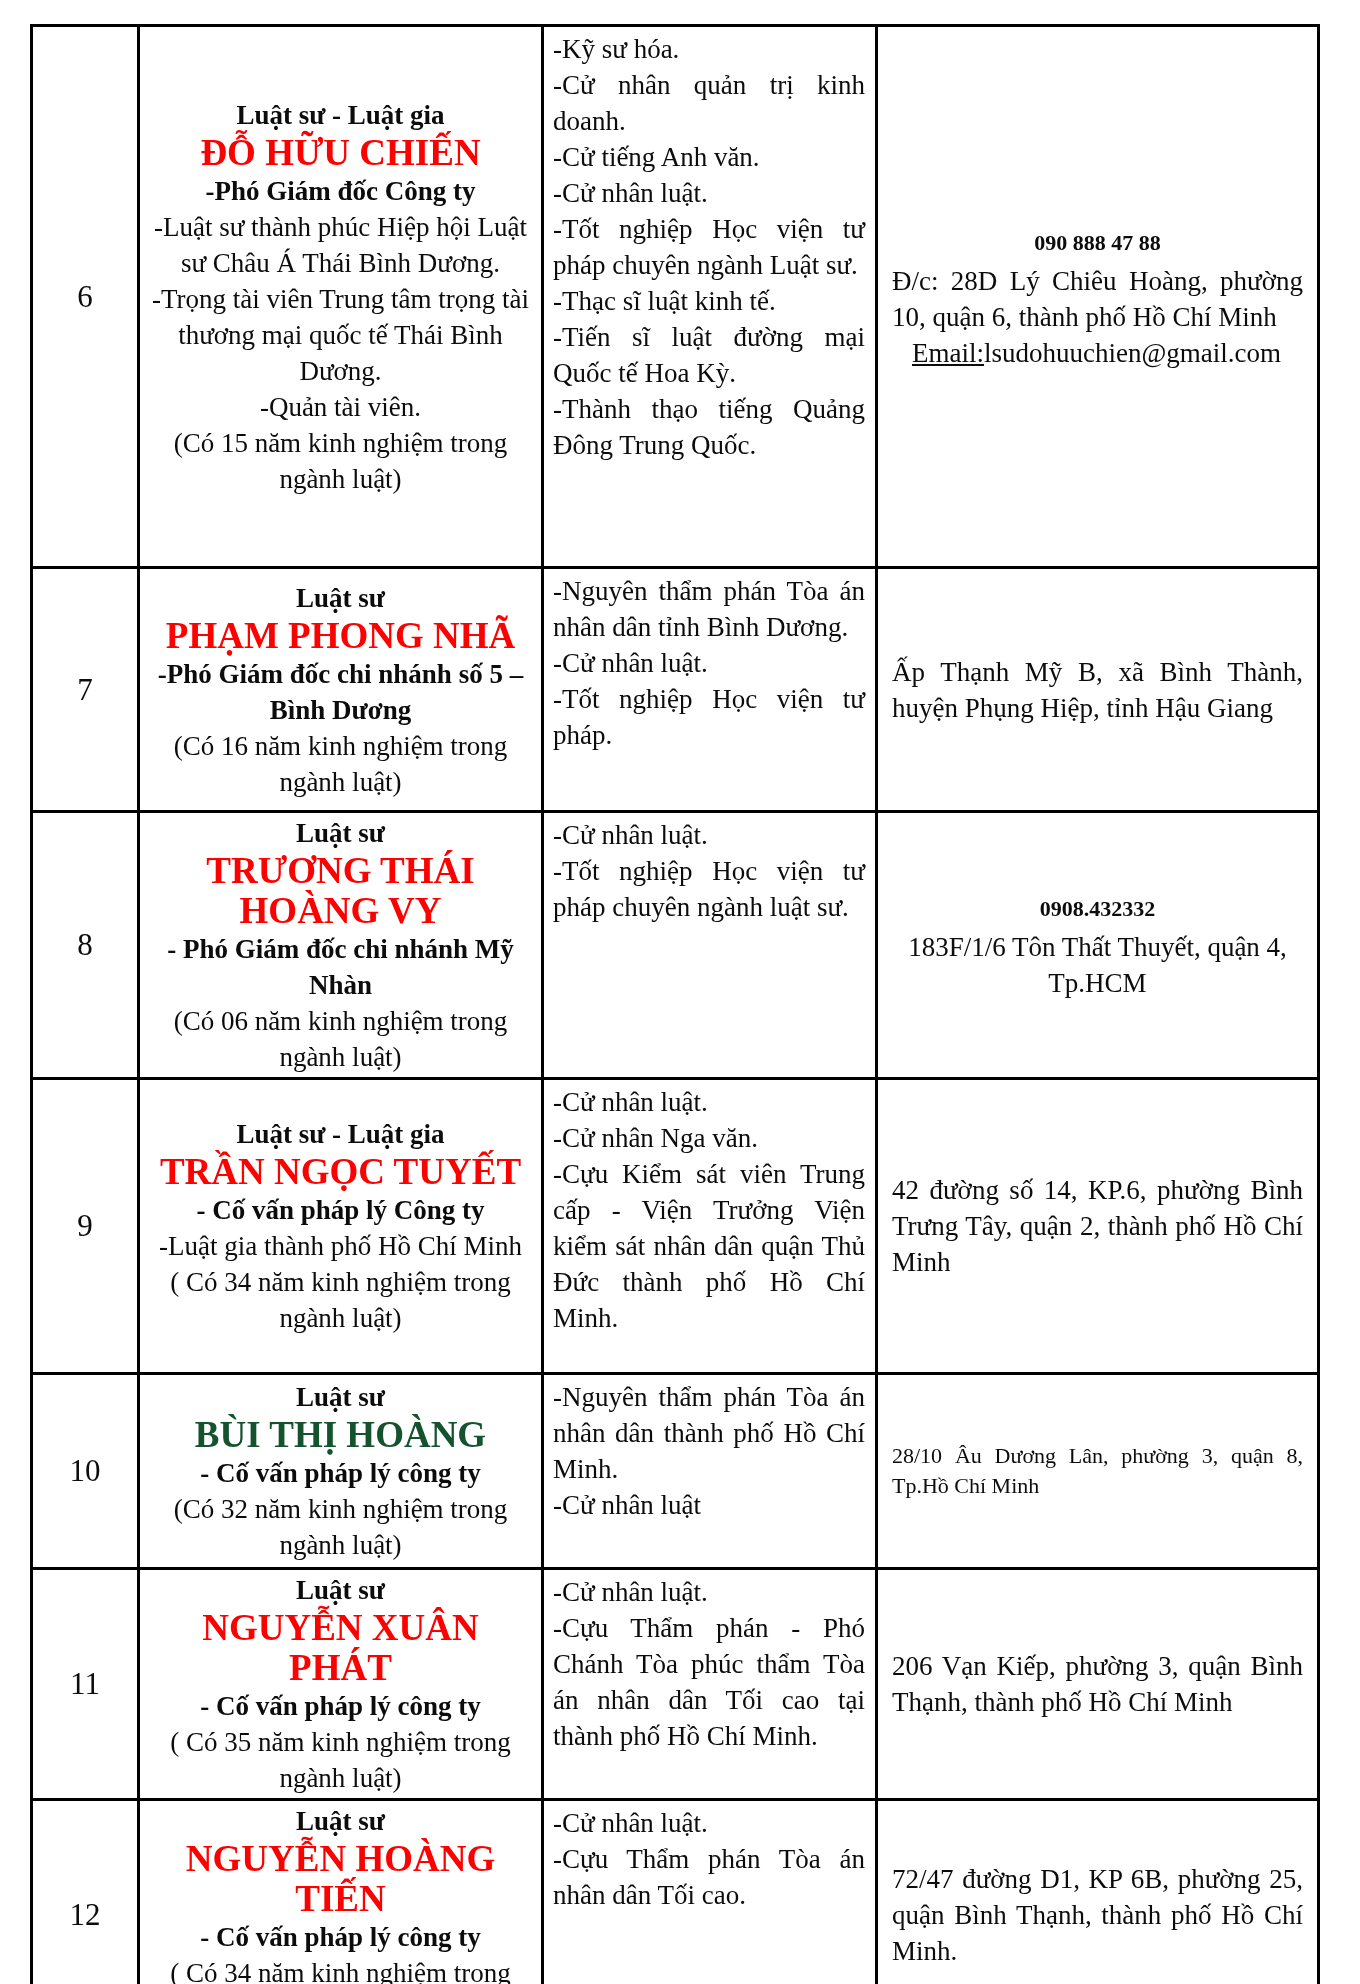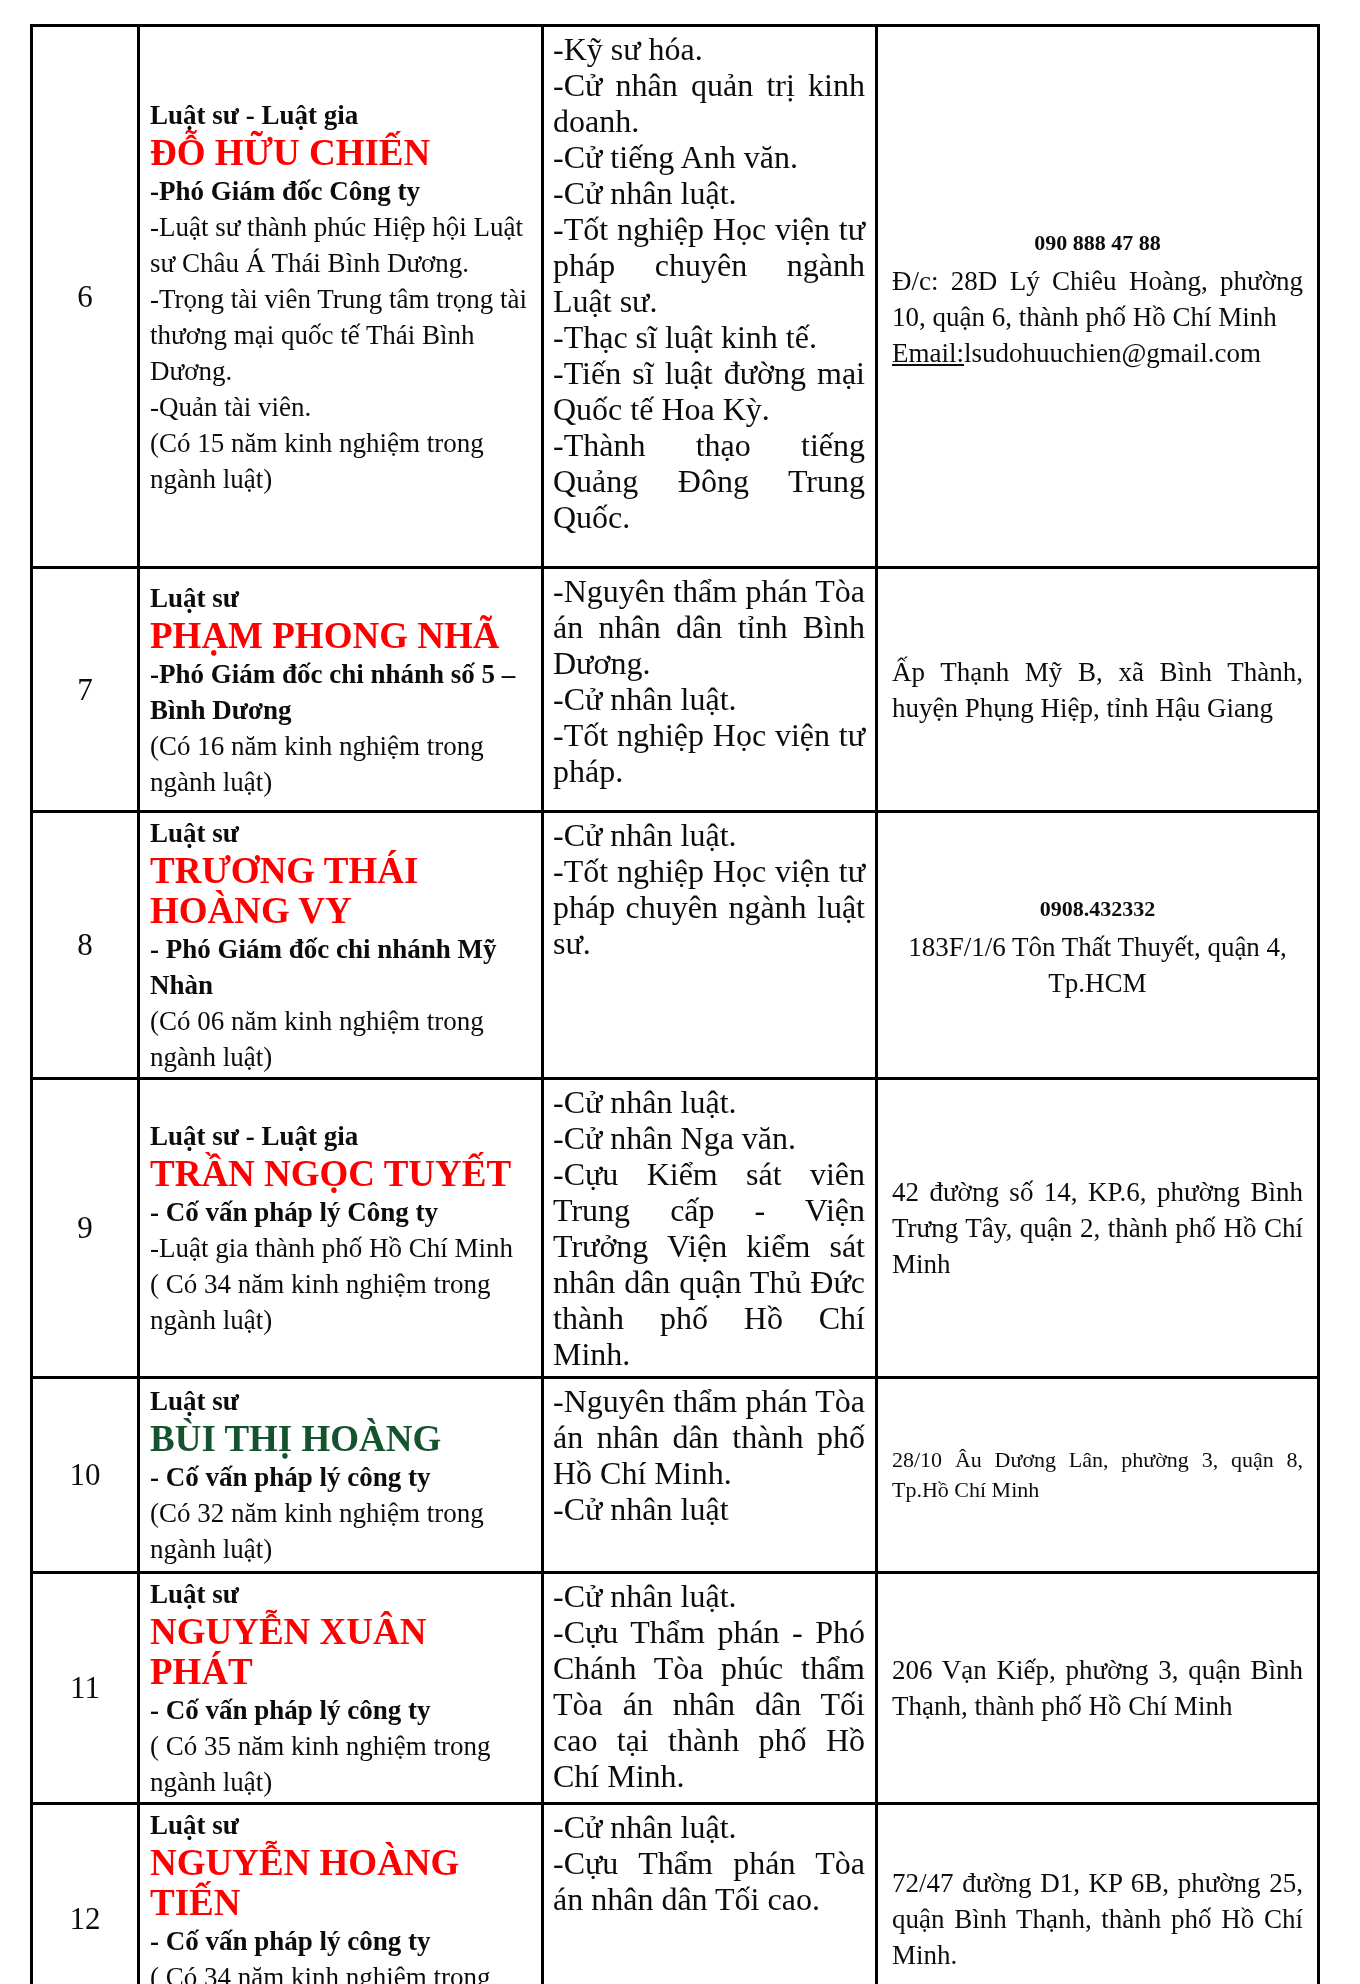--- a/index.html
+++ b/index.html
@@ -28,53 +28,54 @@
     border: 3px solid #000000;
     vertical-align: middle;
     overflow: hidden;
   }
   td.no {
     text-align: center;
     font-size: 31px;
     vertical-align: middle;
   }
   td.profile {
+    text-align: center;
     font-size: 27px;
     line-height: 36px;
     padding: 2px 10px;
   }
   td.profile p.title { font-weight: bold; }
   td.profile p.name  { font-weight: bold; font-size: 37px; line-height: 40px; }
   td.profile p.role  { font-weight: bold; }
   td.profile p.plain { font-weight: normal; }
 
   td.quals {
     vertical-align: top;
-    font-size: 32px;
+    font-size: 27px;
     line-height: 36px;
     padding: 4px 10px 4px 9px;
   }
   td.quals p { text-align: justify; }
 
   td.contact {
     font-size: 27px;
     line-height: 36px;
     padding: 4px 14px;
   }
   td.contact p.phone {
     font-weight: bold;
     text-align: center;
     font-size: 22px;
     line-height: 40px;
   }
   td.contact p.addr        { text-align: justify; }
   td.contact p.addr-center { text-align: center; }
   td.contact p.addr-small  { text-align: justify; font-size: 22px; line-height: 30px; }
   td.contact p.email       { text-align: left; overflow-wrap: anywhere; }
-  td.contact p.email .email-label { text-decoration: underline; }
+  td.contact p.email .email-label { text-decoration: underline; margin-left: 20px; }
 </style>
 </head>
 <body>
 
 <table class="directory">
   <colgroup>
     <col class="c-no">
     <col class="c-prof">
     <col class="c-qual">
     <col class="c-cont">

